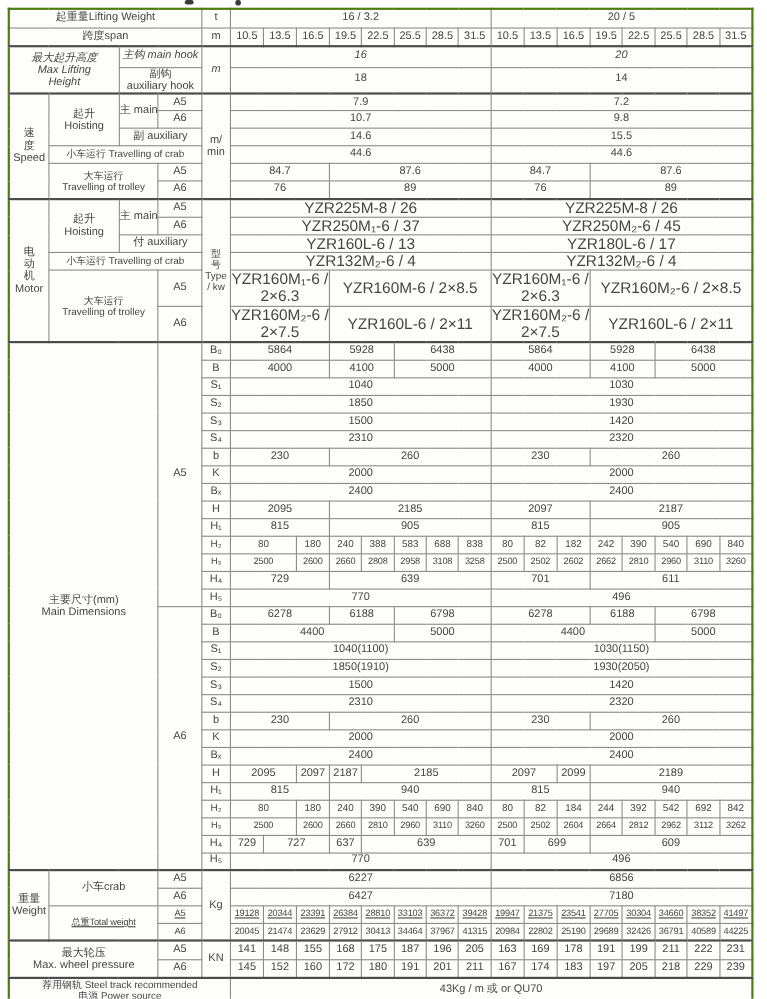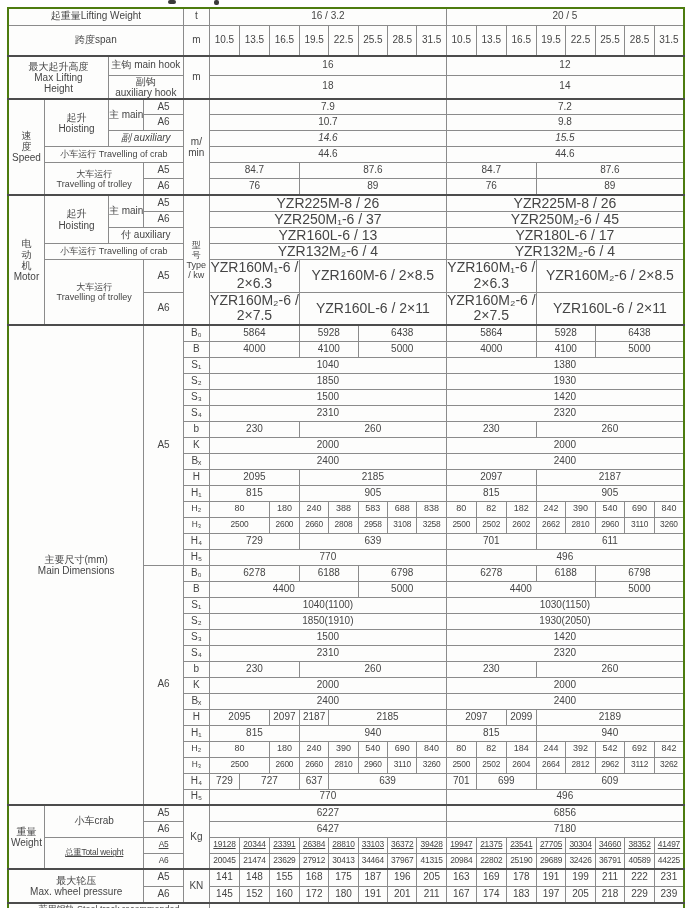--- a/index.html
+++ b/index.html
@@ -48,50 +48,50 @@
       <col class="d">
       <col class="d">
   </colgroup>
   <tbody>
       <tr style="height: 17px;">
         <td colspan="4" class="lbl">起重量Lifting Weight</td>
         <td>t</td>
         <td colspan="8">16 / 3.2</td>
         <td colspan="8">20 / 5</td>
       </tr>
-      <tr style="height: 31px;">
+      <tr style="height: 17px;">
         <td colspan="4" class="lbl">跨度span</td>
         <td>m</td>
         <td>10.5</td>
         <td>13.5</td>
         <td>16.5</td>
         <td>19.5</td>
         <td>22.5</td>
         <td>25.5</td>
         <td>28.5</td>
         <td>31.5</td>
         <td>10.5</td>
         <td>13.5</td>
         <td>16.5</td>
         <td>19.5</td>
         <td>22.5</td>
         <td>25.5</td>
         <td>28.5</td>
         <td>31.5</td>
       </tr>
-      <tr class="sec" style="height: 19px;">
+      <tr class="sec" style="height: 19px; font-style: italic;">
         <td colspan="2" rowspan="2" class="lbl">
           <div>最大起升高度</div>
           <div>Max Lifting</div>
           <div>Height</div>
         </td>
         <td colspan="2" class="lbl">主钩 main hook</td>
         <td rowspan="2">m</td>
         <td colspan="8">16</td>
-        <td colspan="8">12</td>
+        <td colspan="8">20</td>
       </tr>
       <tr style="height: 22px;">
         <td colspan="2" class="lbl">
           <div>副钩</div>
           <div>auxiliary hook</div>
         </td>
         <td colspan="8">18</td>
         <td colspan="8">14</td>
       </tr>
       <tr class="sec" style="height: 16px;">
@@ -111,21 +111,21 @@
           <div>min</div>
         </td>
         <td colspan="8">7.9</td>
         <td colspan="8">7.2</td>
       </tr>
       <tr style="height: 16px;">
         <td>A6</td>
         <td colspan="8">10.7</td>
         <td colspan="8">9.8</td>
       </tr>
-      <tr style="height: 16px; font-style: italic;">
+      <tr style="height: 16px;">
         <td colspan="2" class="lbl">副 auxiliary</td>
         <td colspan="8">14.6</td>
         <td colspan="8">15.5</td>
       </tr>
       <tr style="height: 16px;">
         <td colspan="3" class="lbl f9">小车运行 Travelling of crab</td>
         <td colspan="8">44.6</td>
         <td colspan="8">44.6</td>
       </tr>
       <tr style="height: 16px;">
@@ -232,21 +232,21 @@
         <td colspan="3">4000</td>
         <td colspan="2">4100</td>
         <td colspan="3">5000</td>
         <td colspan="3">4000</td>
         <td colspan="2">4100</td>
         <td colspan="3">5000</td>
       </tr>
       <tr style="height: 16px;">
         <td>S₁</td>
         <td colspan="8">1040</td>
-        <td colspan="8">1380</td>
+        <td colspan="8">1030</td>
       </tr>
       <tr style="height: 16px;">
         <td>S₂</td>
         <td colspan="8">1850</td>
         <td colspan="8">1930</td>
       </tr>
       <tr style="height: 16px;">
         <td>S₃</td>
         <td colspan="8">1500</td>
         <td colspan="8">1420</td>

